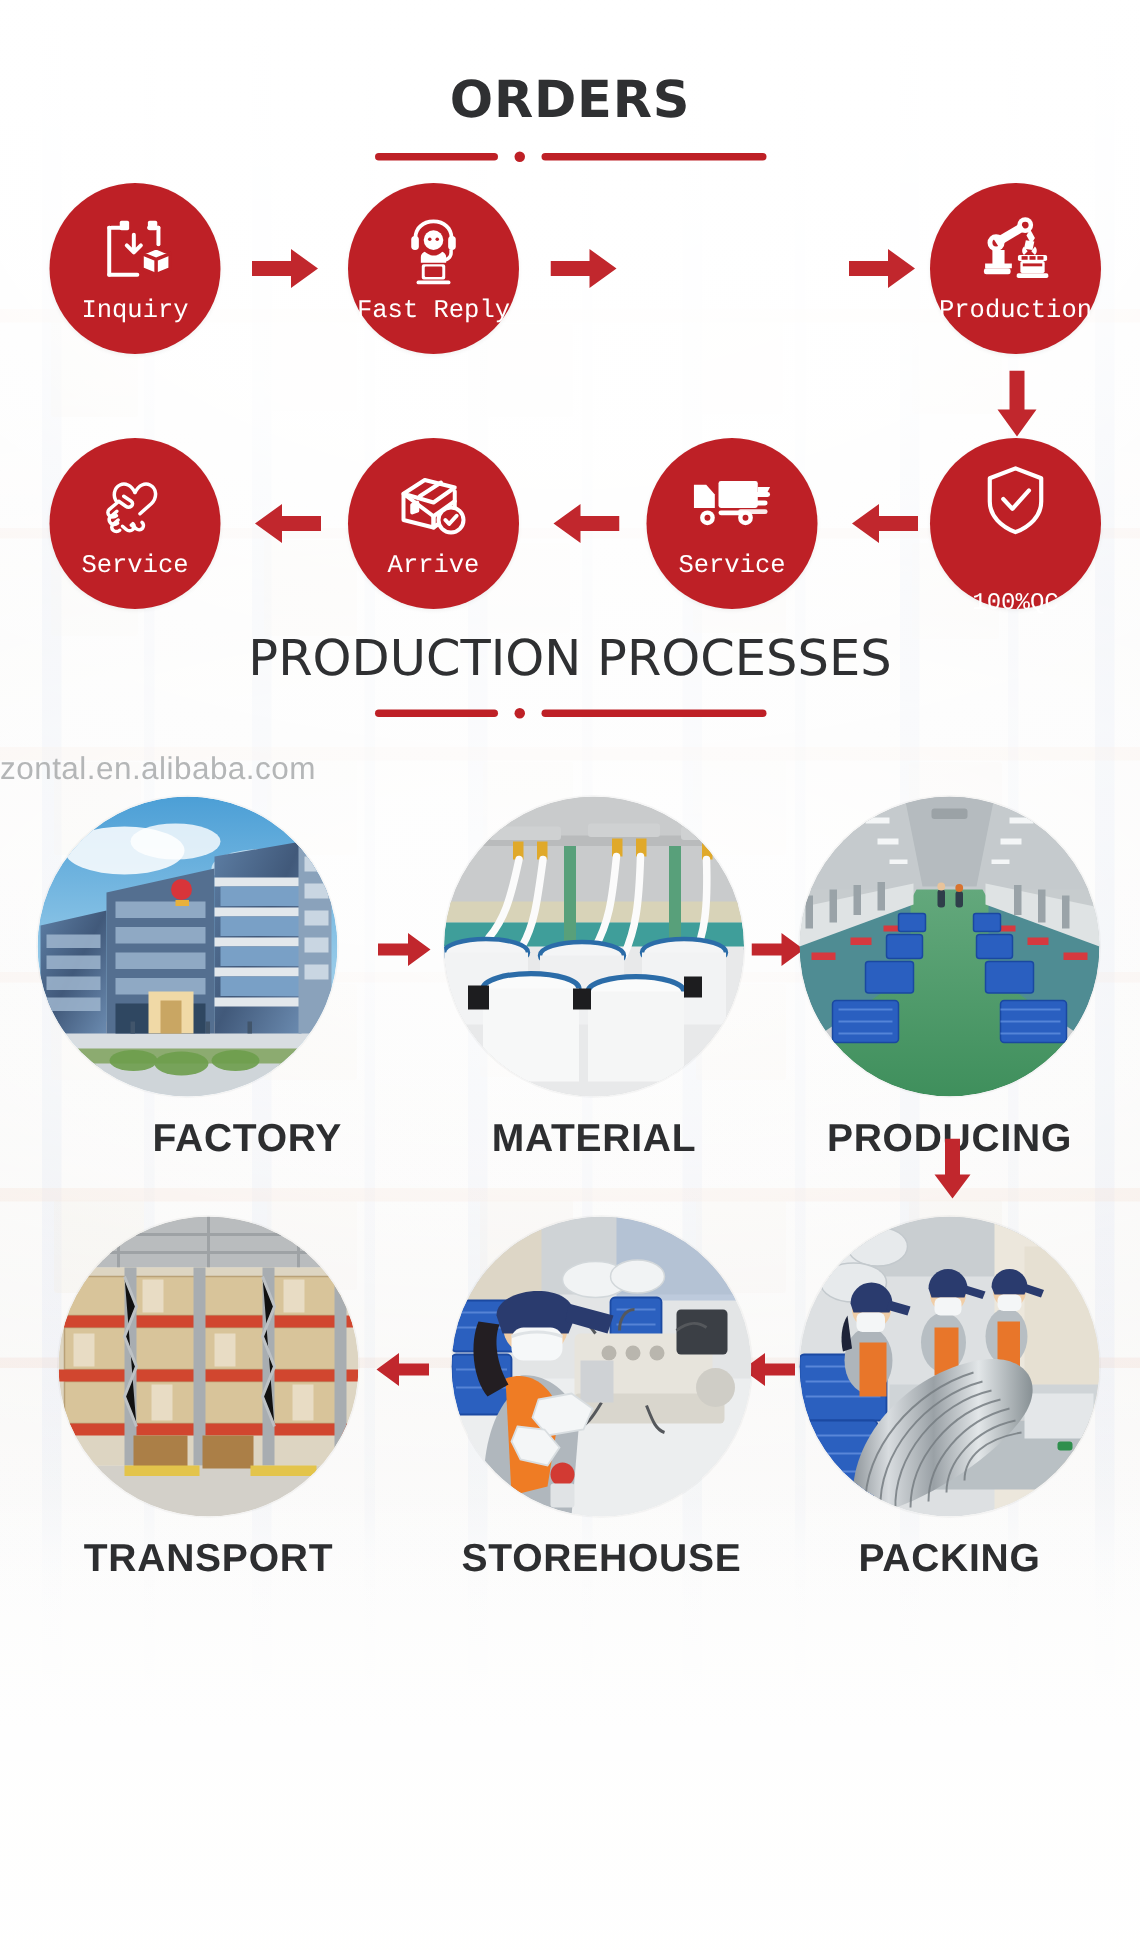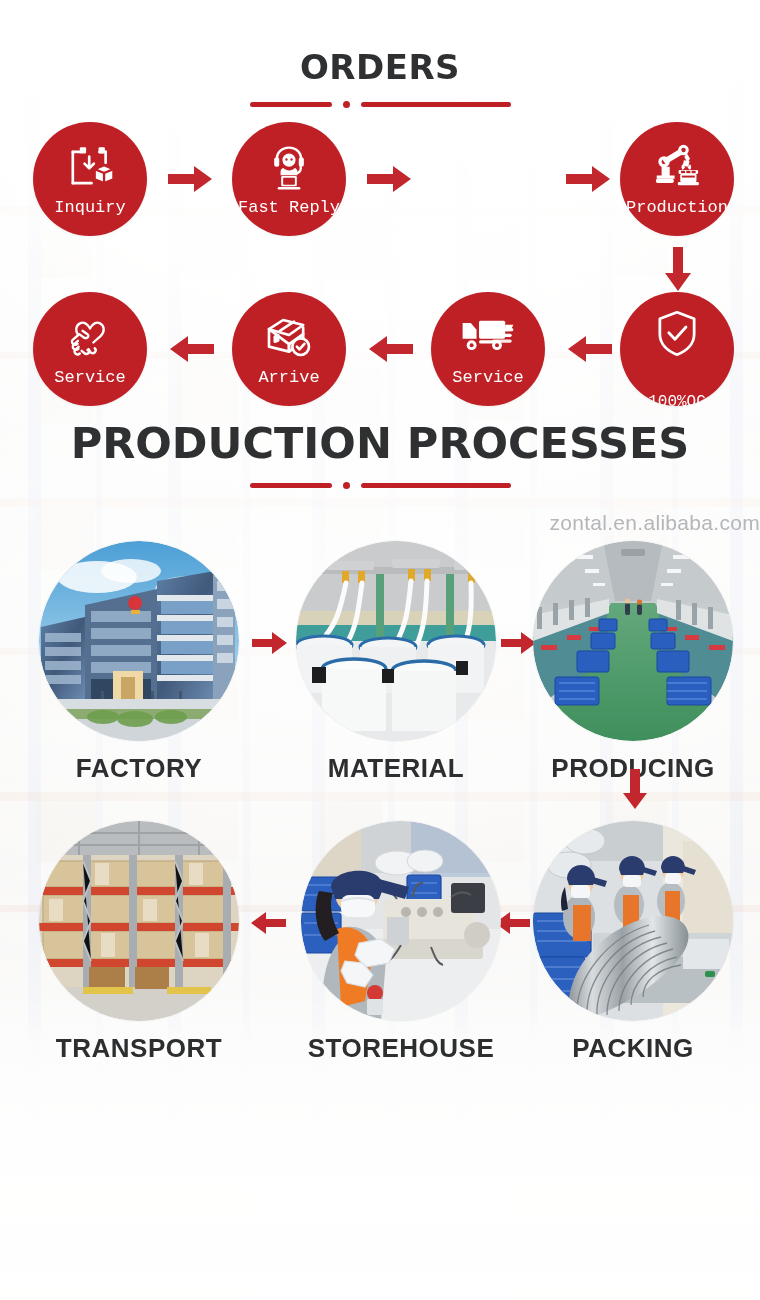--- a/index.html
+++ b/index.html
@@ -43,24 +43,24 @@
     font-family:"DejaVu Sans","Liberation Sans",sans-serif;
   }
   .title-rule{display:flex;align-items:center;justify-content:center;gap:11px;margin-top:17px;}
   .title-rule .bar-l{width:82px;height:5px;background:#be2026;border-radius:3px;}
   .title-rule .dot{width:7px;height:7px;background:#be2026;border-radius:50%;}
   .title-rule .bar-r{width:150px;height:5px;background:#be2026;border-radius:3px;}
 
   #orders-title{padding-top:50px;}
   #orders-title .txt{font-size:34px;font-weight:700;}
   #pp-title{padding-top:0;}
-  #pp-title .txt{font-size:43px;font-weight:700;letter-spacing:0px;}
+  #pp-title .txt{font-size:33px;font-weight:400;letter-spacing:0px;}
 
   .watermark{
-    text-align:right;margin-top:22px;font-size:21px;color:#b4b6b7;letter-spacing:.3px;
+    text-align:left;margin-top:22px;font-size:21px;color:#b4b6b7;letter-spacing:.3px;
     font-family:"Liberation Sans",sans-serif;
   }
 
   
   #orders-flow{position:relative;height:300px;margin-top:14px;}
   .node{position:absolute;width:114px;height:114px;border-radius:50%;background:#be2026;
         display:flex;flex-direction:column;align-items:center;justify-content:flex-start;
         box-shadow:0 1px 3px rgba(0,0,0,.06);}
   .node .ico{height:56px;width:60px;margin-top:17px;display:flex;align-items:center;justify-content:center;}
   .node .ico svg{display:block;}
@@ -334,21 +334,21 @@
       <div class="title-rule">
         <span class="bar-l"></span>
         <span class="dot"></span>
         <span class="bar-r"></span>
       </div>
       <div class="watermark">zontal.en.alibaba.com</div>
     </div>
 
     <div id="pp-grid">
 
-      <div class="pcell" style="left:36px;top:0;">
+      <div class="pcell" style="left:22px;top:0;text-align:right;">
         <div class="pcirc">
           <svg viewBox="0 0 200 200">
             <defs>
               <clipPath id="cF">
                   <circle cx="100" cy="100" r="100"></circle>
                 </clipPath>
               <linearGradient id="skyF" x1="0" y1="0" x2="0" y2="1">
                 <stop offset="0" stop-color="#4c9fd6"></stop>
                   <stop offset="0.55" stop-color="#94c9e8"></stop>
                   <stop offset="1" stop-color="#cfe5f2"></stop>

